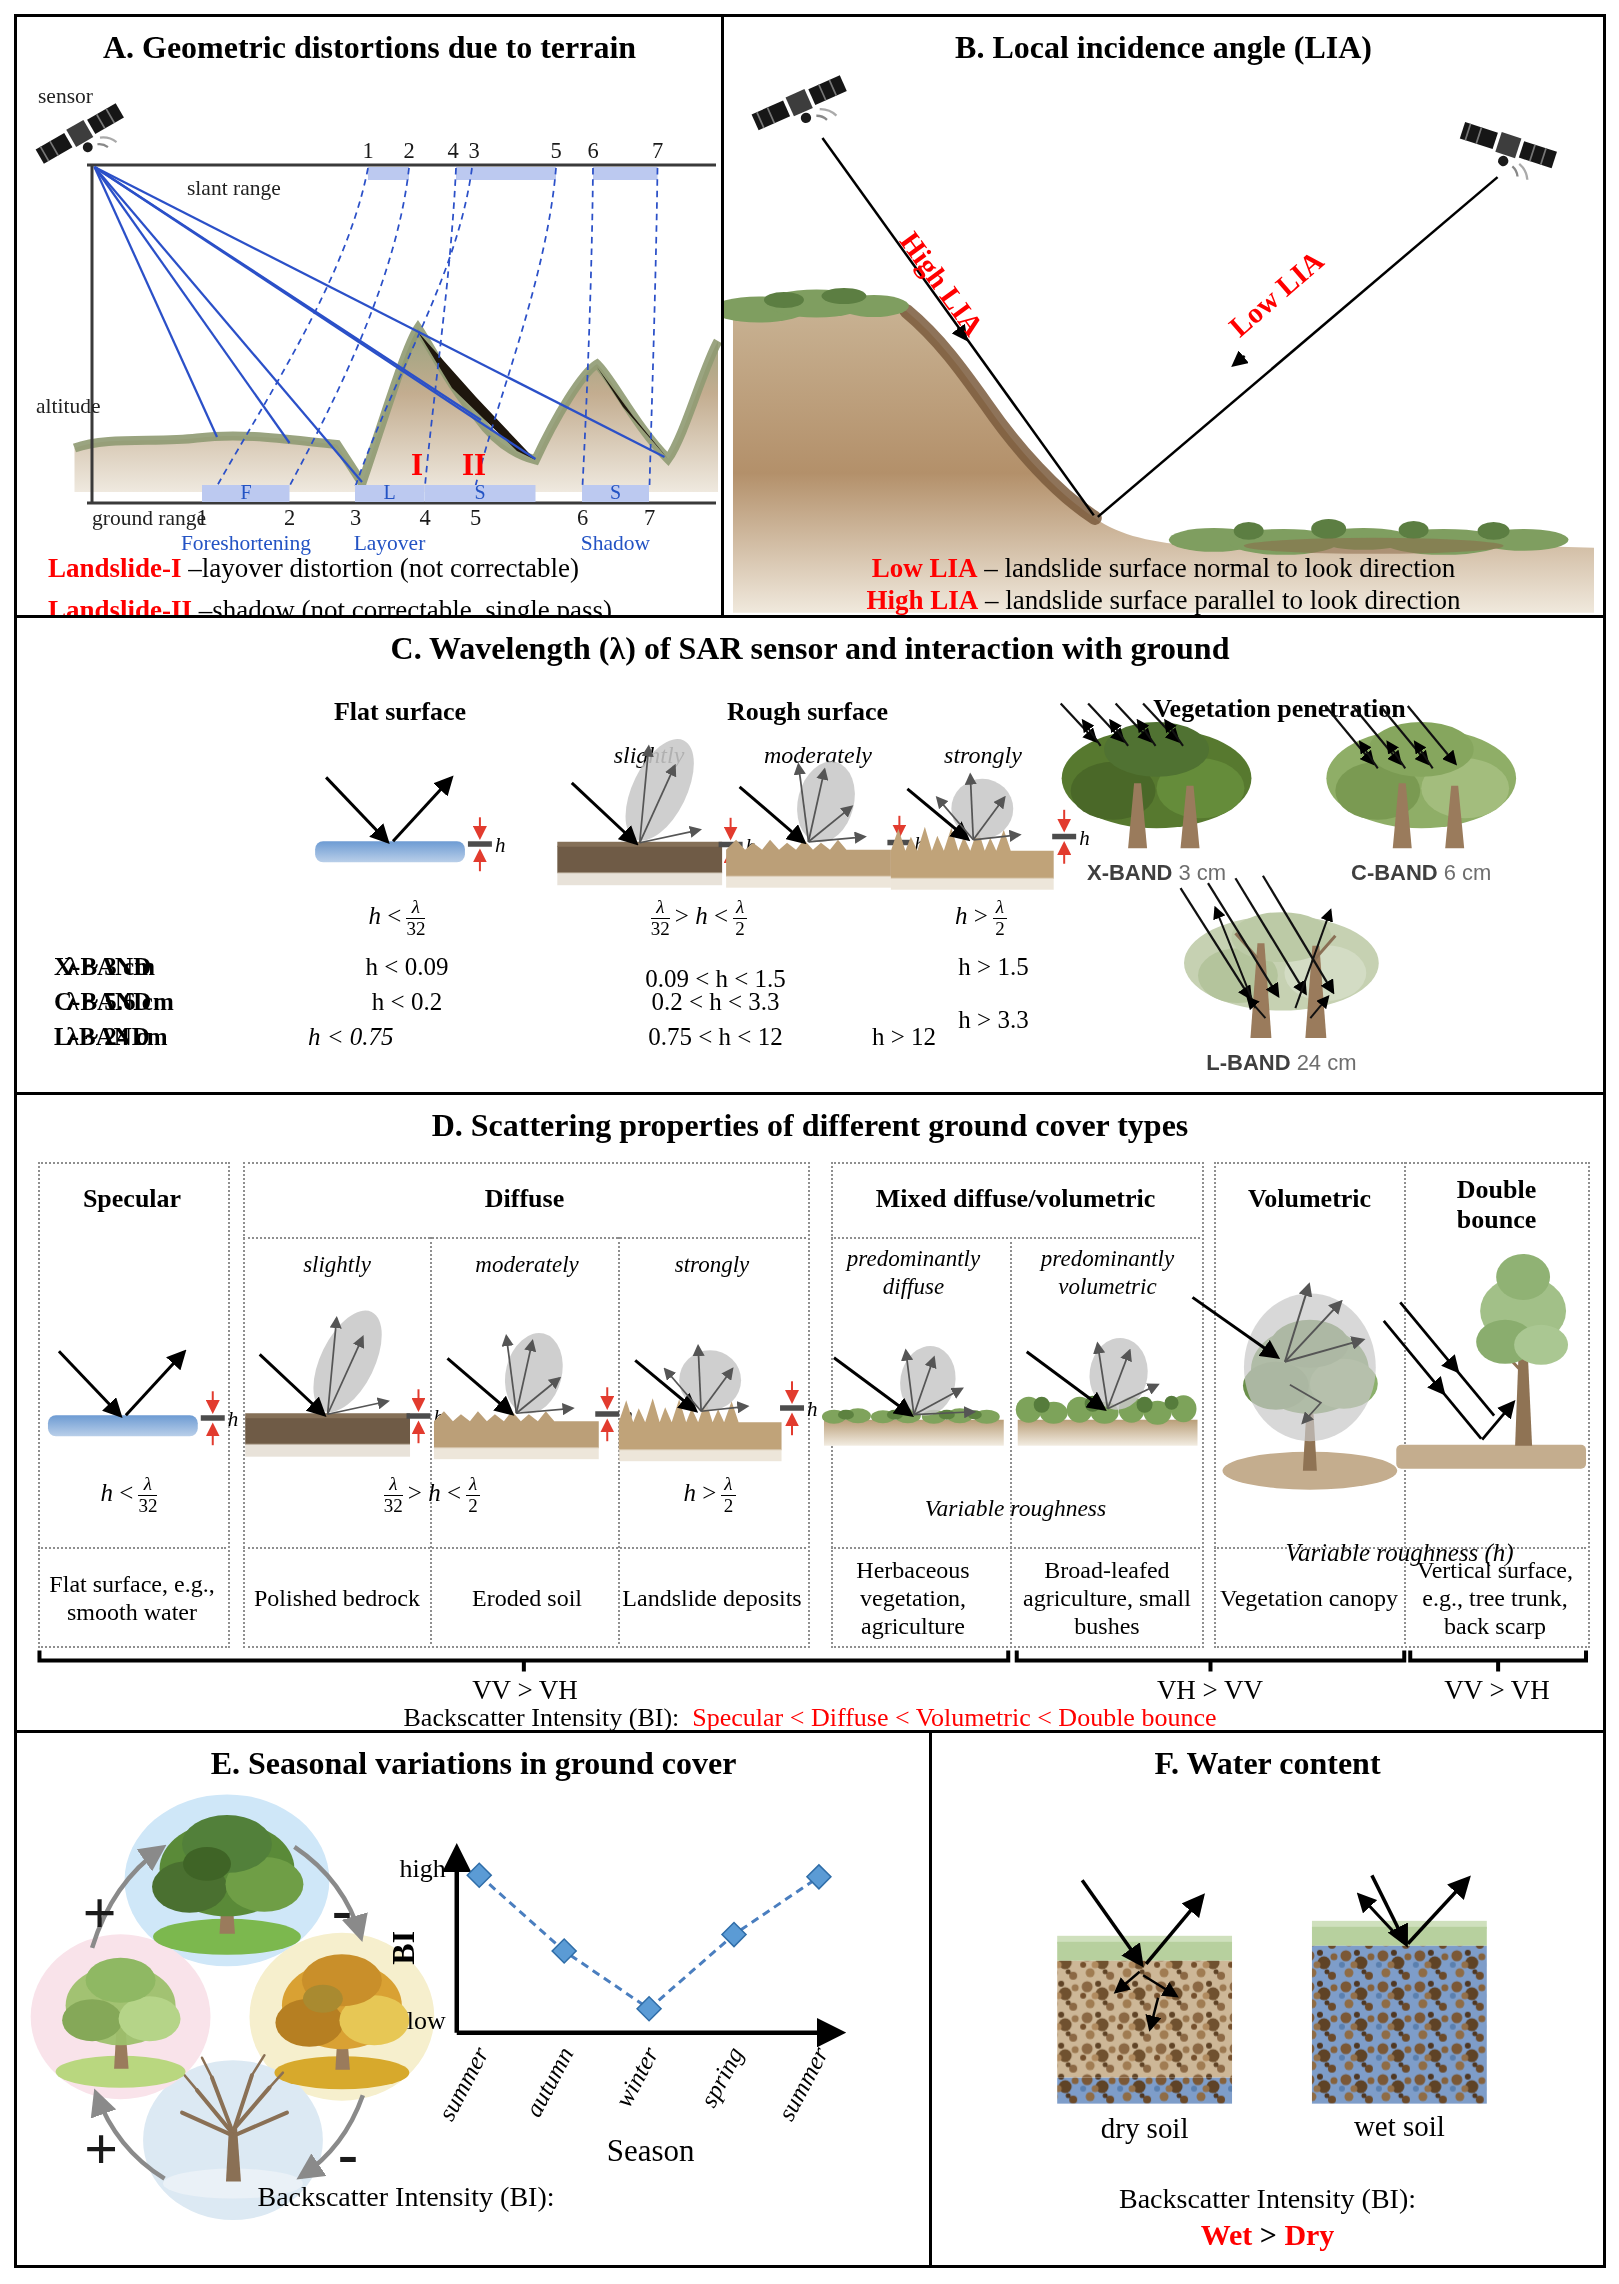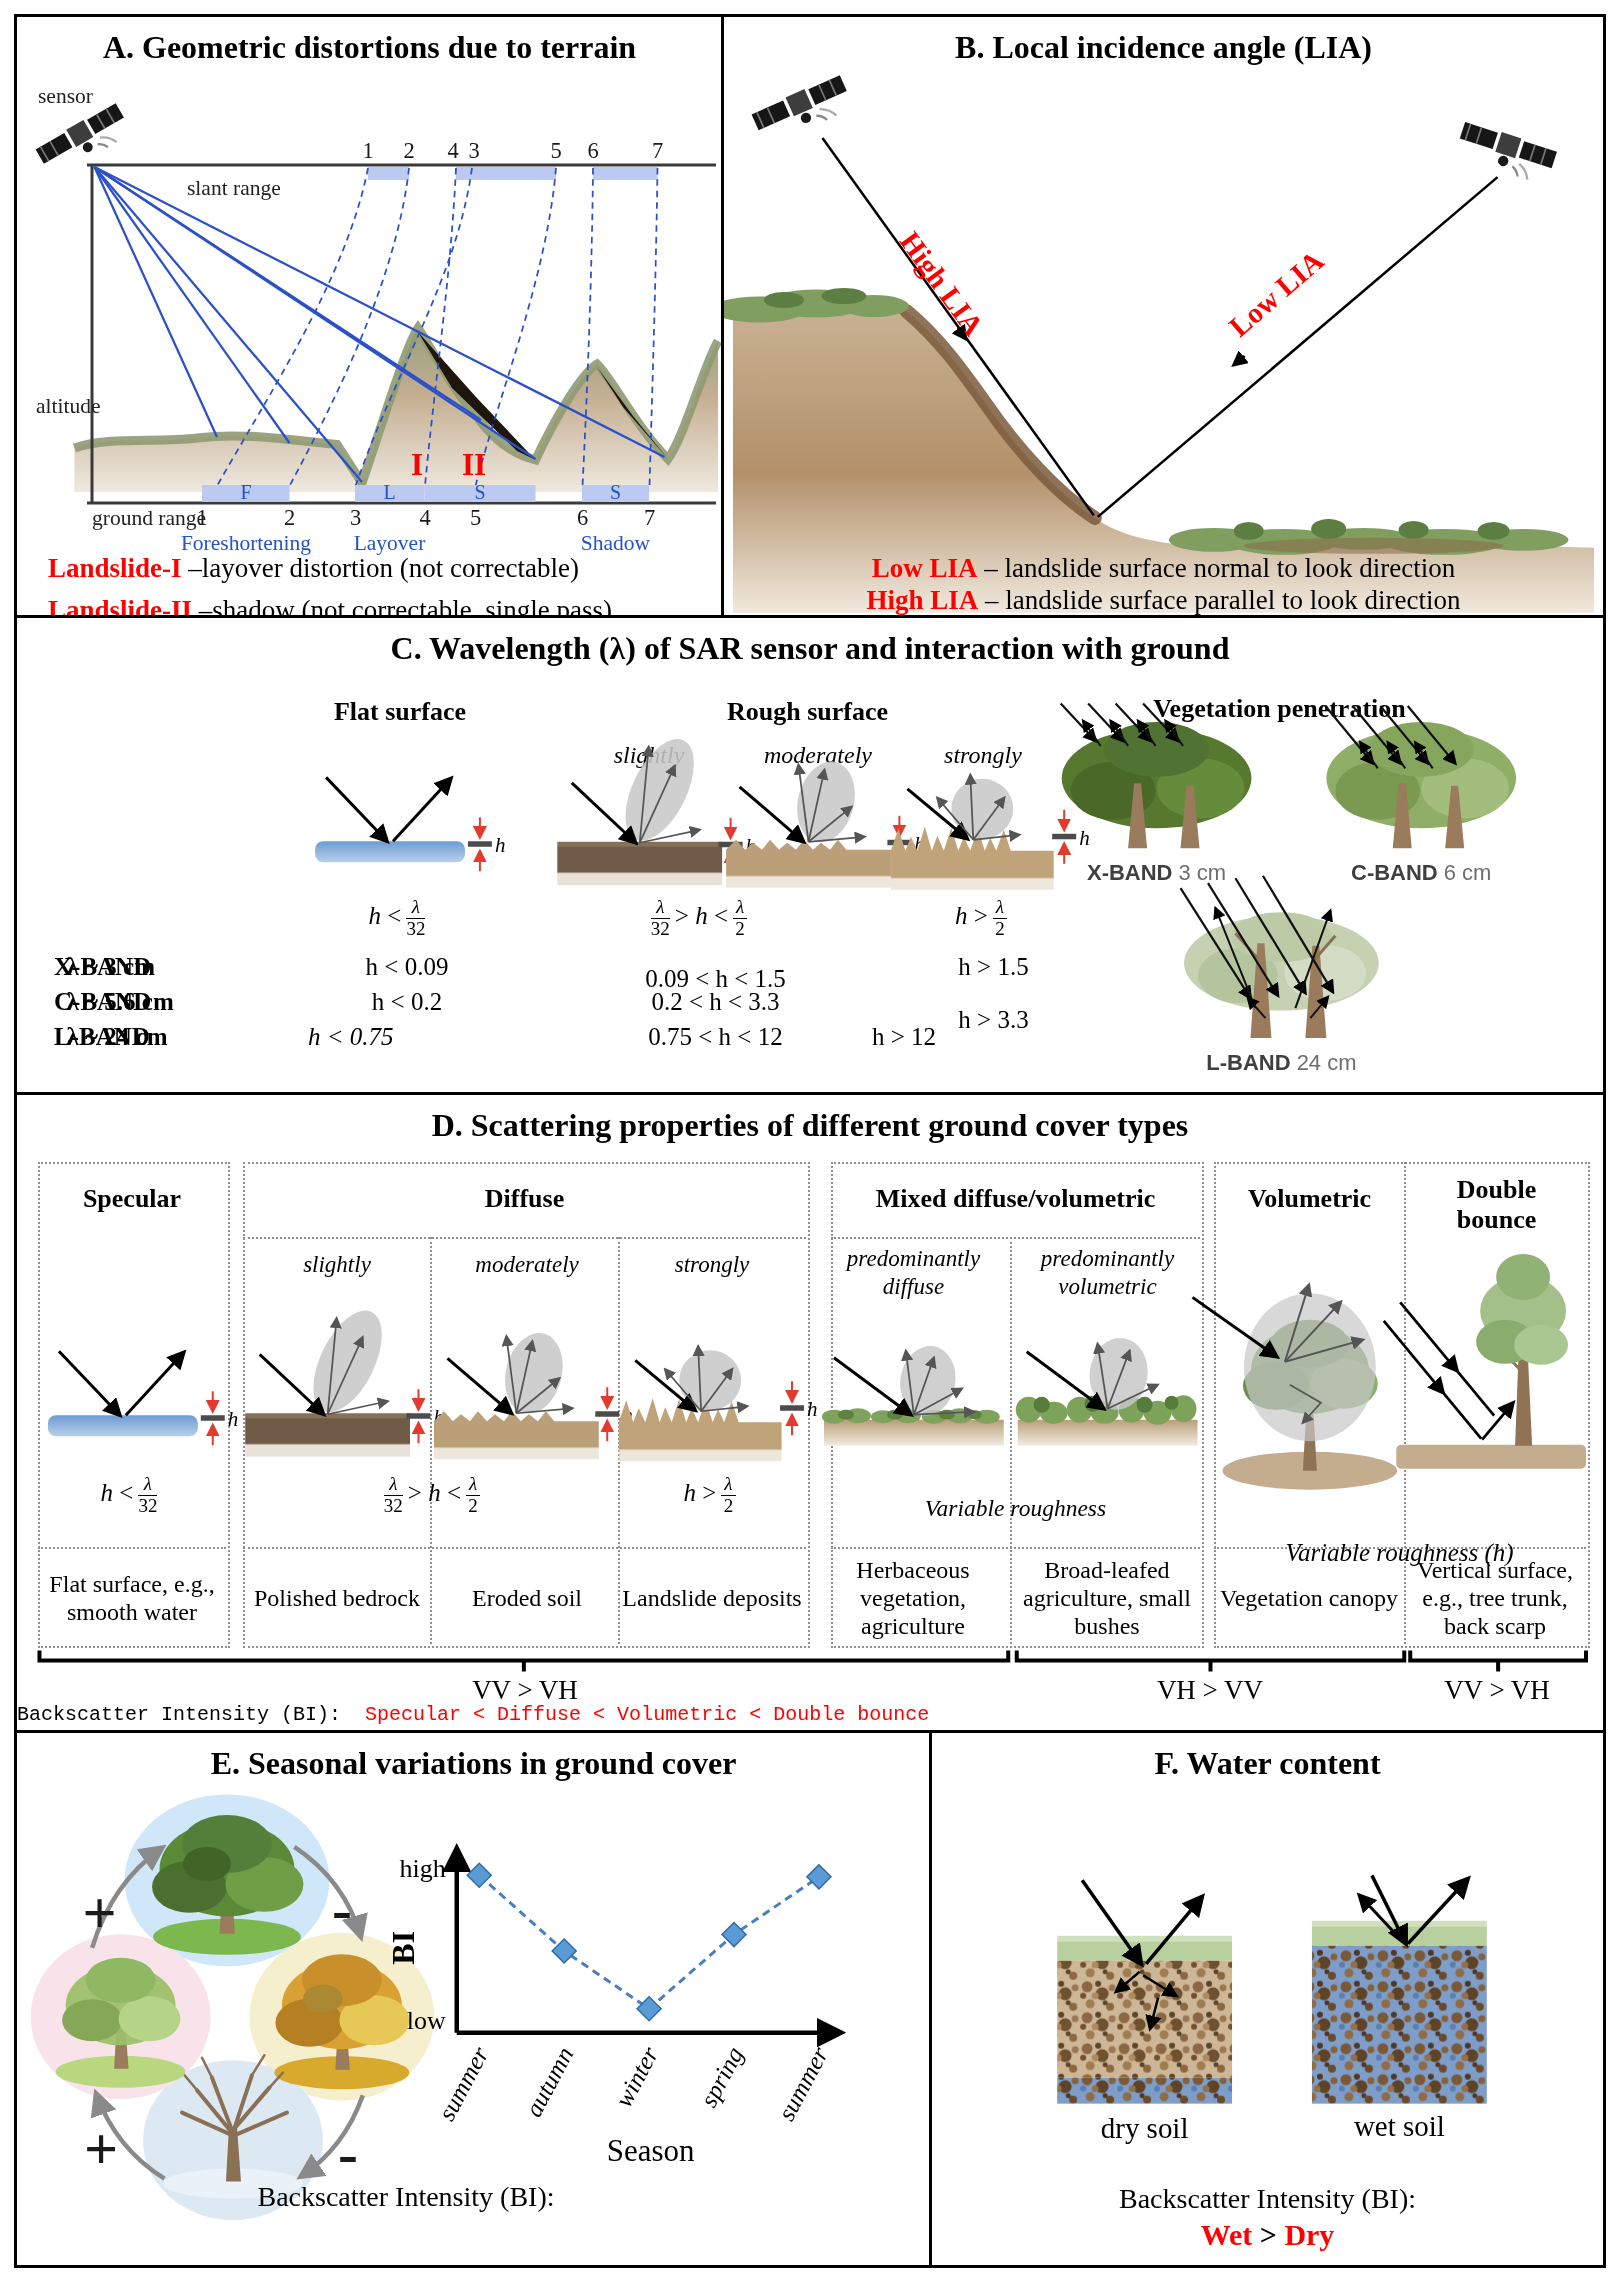--- a/index.html
+++ b/index.html
@@ -29,21 +29,21 @@
   .crow span{position:absolute;font-size:25px;white-space:nowrap;}
   .cname{font-weight:bold;}
   .dhead{position:absolute;font-weight:bold;font-size:26px;text-align:center;line-height:1.15;}
   .dsub{position:absolute;font-style:italic;font-size:23px;text-align:center;line-height:1.2;}
   .dbox{position:absolute;border:2px dotted #8f8f8f;}
   .dvline{position:absolute;border-left:2px dotted #8f8f8f;width:0;}
   .dhline{position:absolute;border-top:2px dotted #8f8f8f;height:0;}
   .gcell{position:absolute;top:457px;height:92px;display:flex;align-items:center;
          justify-content:center;text-align:center;font-size:24px;line-height:1.18;}
   .pol{position:absolute;top:580px;font-size:27px;text-align:center;white-space:nowrap;}
-  .bi-line{position:absolute;left:0;right:0;font-size:20px;white-space:nowrap;font-family:Liberation Mono, monospace;}
+  .bi-line{position:absolute;left:0;right:0;text-align:center;font-size:26px;white-space:nowrap;}
   svg text{font-family:"Liberation Serif",serif;}
   svg text.sa{font-family:"Liberation Sans",sans-serif;}
 </style>
 </head>
 <body>
 
 <div id="page">
 
 <svg width="0" height="0" style="position:absolute" aria-hidden="true">
   <defs>

